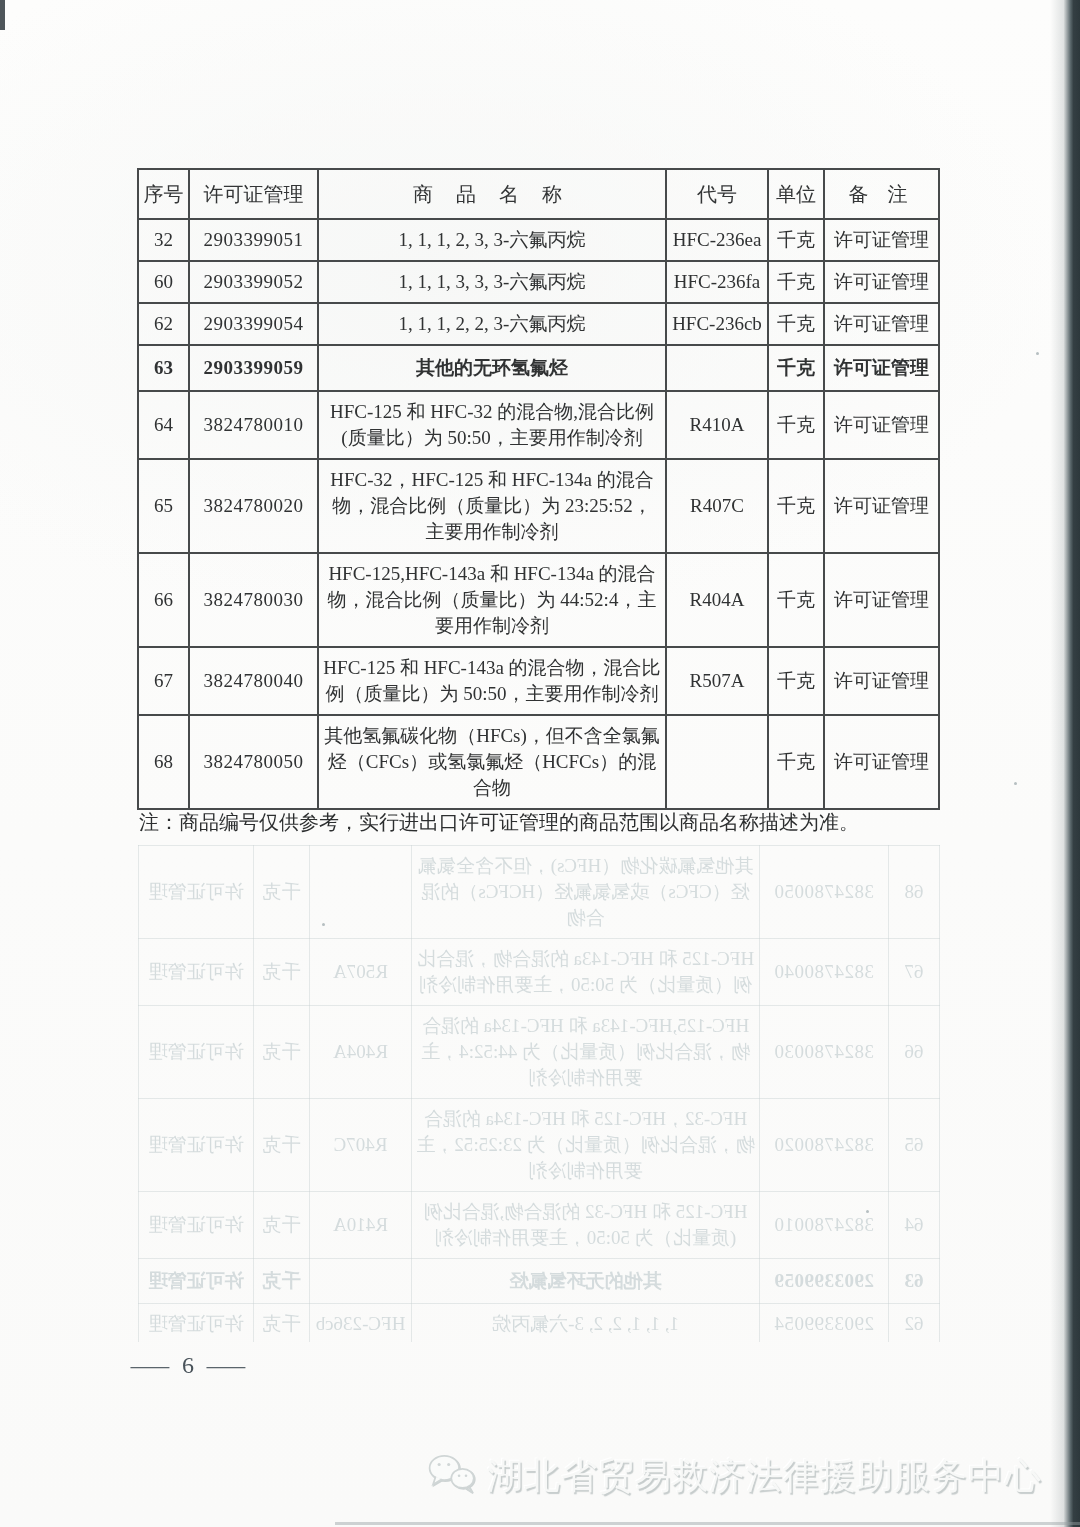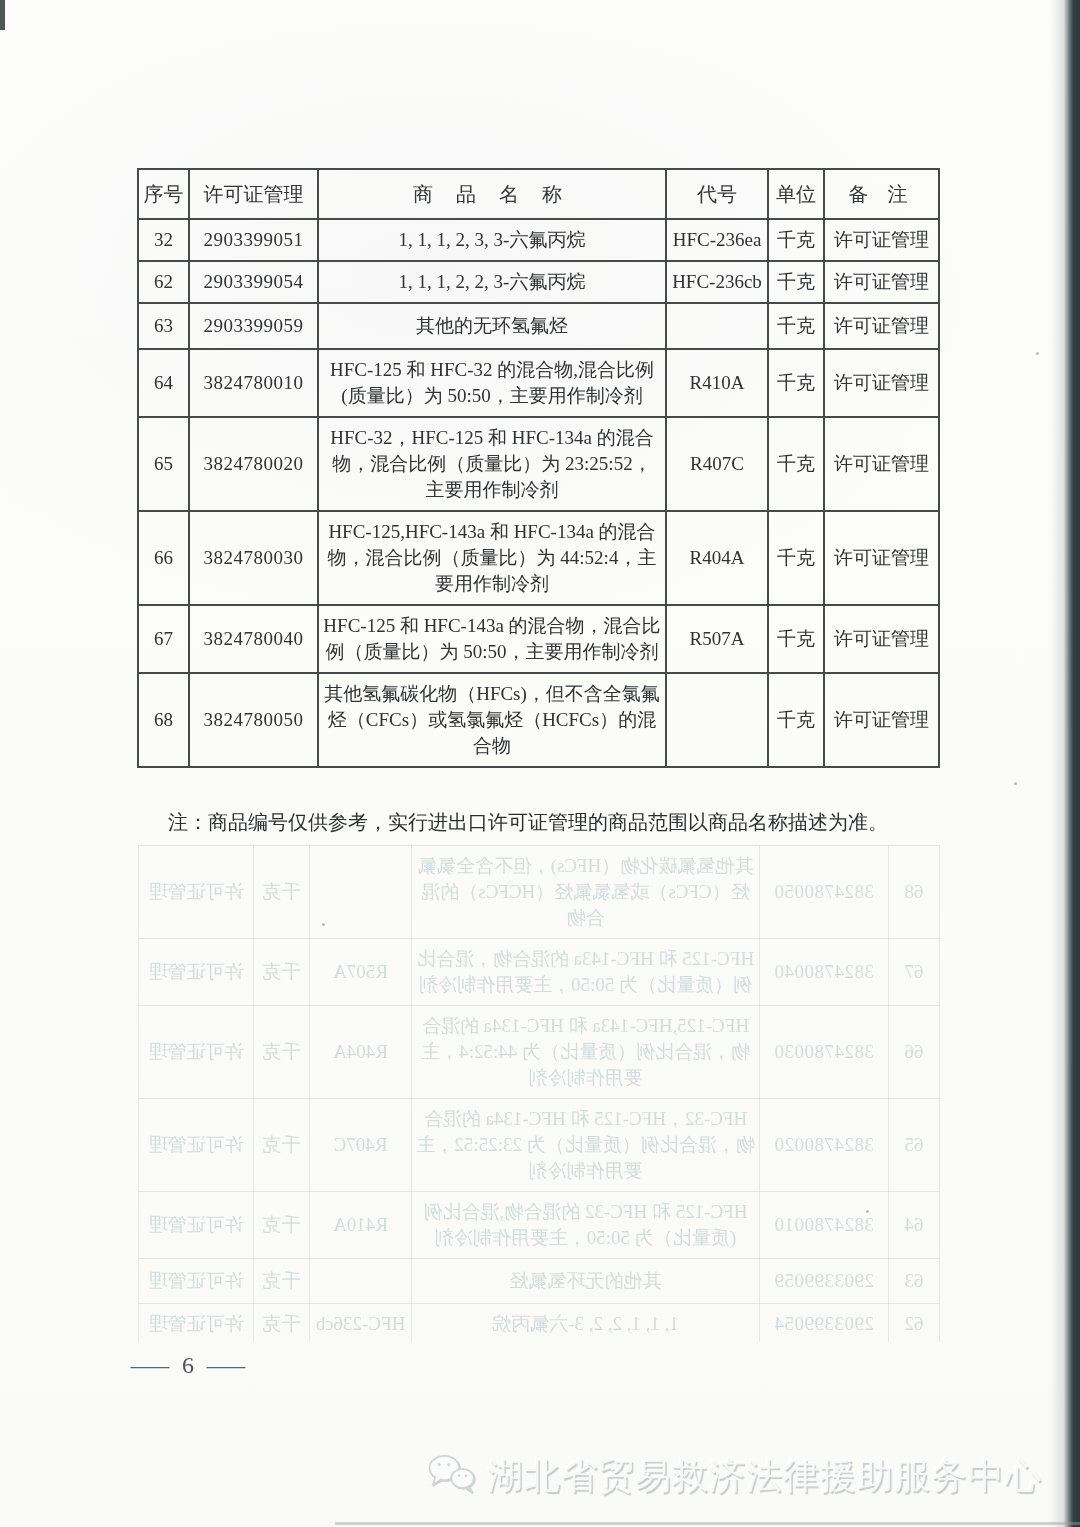--- a/index.html
+++ b/index.html
@@ -39,24 +39,24 @@
   th.h-remark{letter-spacing:7px;}
   col.c-no{width:51px;}
   col.c-code{width:129px;}
   col.c-name{width:348px;}
   col.c-abbr{width:102px;}
   col.c-unit{width:56px;}
   col.c-remark{width:115px;}
   td.col-no, td.col-code, td.col-abbr, td.col-unit, td.col-remark{text-align:center;}
   td.col-name{text-align:center;padding-left:6px;padding-right:6px;}
   td.col-code{letter-spacing:.5px;}
-  tr.single td{height:30px;}
-
-  
-  .note{position:absolute;left:139px;top:808px;width:760px;font-size:20px;line-height:28px;color:#2c2e2f;margin-left:29px;}
+  tr.single td{height:30px;font-weight:bold;}
+
+  
+  .note{position:absolute;left:139px;top:808px;width:760px;font-size:20px;line-height:28px;color:#2c2e2f;}
 
   
   .bleed{position:absolute;left:131px;top:845px;width:809px;height:497px;overflow:hidden;
     transform:scaleX(-1);opacity:.5;filter:blur(.7px);pointer-events:none;}
   .bleed table.doc th,.bleed table.doc td{
     border:1px solid rgba(150,168,173,.45);
     color:rgba(134,155,162,.65);
   }
 
   
@@ -104,20 +104,28 @@
       <tbody id="main-rows">
           <tr>
             <td class="col-no">32</td>
             <td class="col-code">2903399051</td>
             <td class="col-name">1, 1, 1, 2, 3, 3-六氟丙烷</td>
             <td class="col-abbr">HFC-236ea</td>
             <td class="col-unit">千克</td>
             <td class="col-remark">许可证管理</td>
           </tr>
           <tr>
+            <td class="col-no">60</td>
+            <td class="col-code">2903399052</td>
+            <td class="col-name">1, 1, 1, 3, 3, 3-六氟丙烷</td>
+            <td class="col-abbr">HFC-236fa</td>
+            <td class="col-unit">千克</td>
+            <td class="col-remark">许可证管理</td>
+          </tr>
+          <tr>
             <td class="col-no">62</td>
             <td class="col-code">2903399054</td>
             <td class="col-name">1, 1, 1, 2, 2, 3-六氟丙烷</td>
             <td class="col-abbr">HFC-236cb</td>
             <td class="col-unit">千克</td>
             <td class="col-remark">许可证管理</td>
           </tr>
           <tr class="single">
             <td class="col-no">63</td>
             <td class="col-code">2903399059</td>

